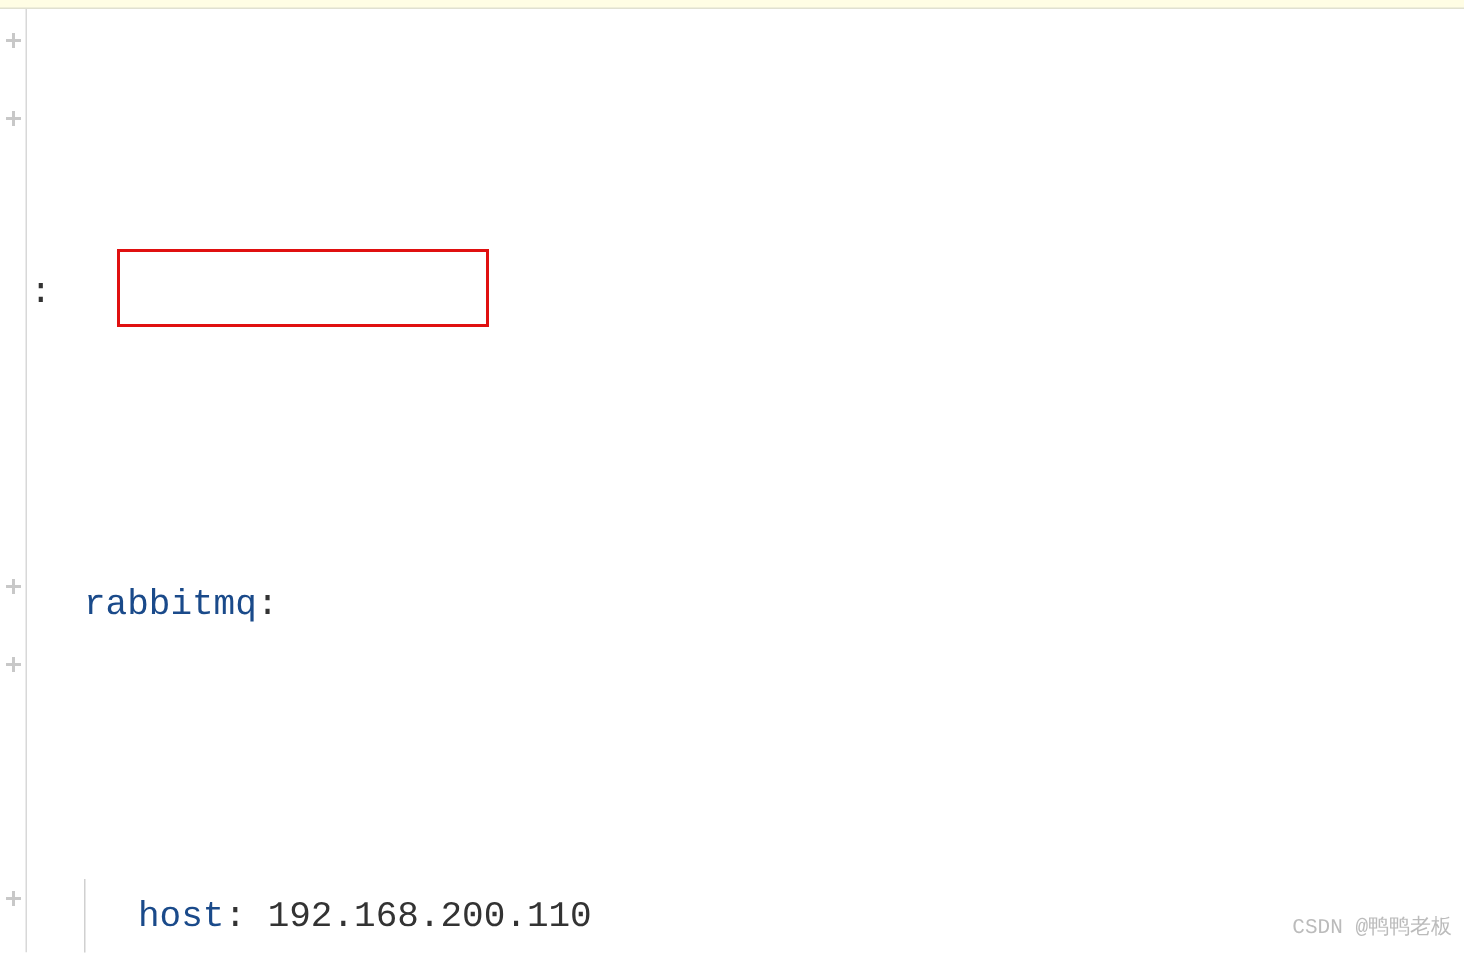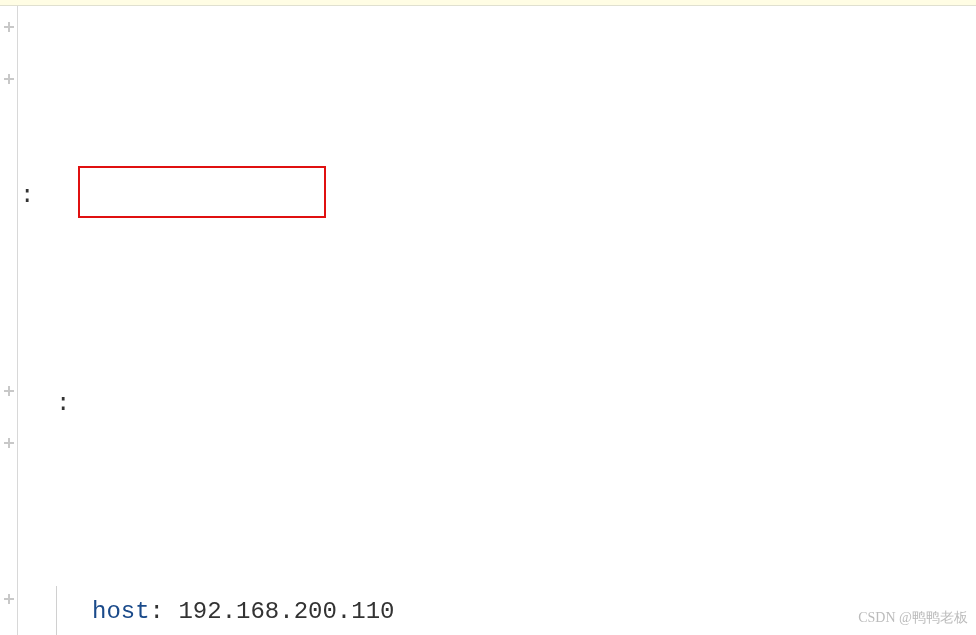--- a/index.html
+++ b/index.html
@@ -80,21 +80,21 @@
     .value { color: #333333; }
     .highlight-box {
       position: absolute;
       border: 2px solid #e01010;
       pointer-events: none;
     }
     .watermark {
       position: absolute;
       right: 8px;
       bottom: 8px;
-      font-family: Liberation Serif, serif;
+      font-family: Liberation Mono, monospace;
       font-size: 14px;
       color: rgba(120,120,120,0.5);
       pointer-events: none;
     }
     .indent { display: inline-block; }
     .i1 { width: 36px; }
     .i2 { width: 72px; }
   </style>
 </head>
 <body>
@@ -108,21 +108,21 @@
   <div class="fold-marker" style="top:588px"></div>
 </div>
 
 <div class="code-area">
 
   <div class="line">
     <span class="colon">:</span>
   </div>
 
   <div class="line">
-    <span class="indent i1"></span><span class="colon">:</span>
+    <span class="indent i1"></span><span class="key">rabbitmq</span><span class="colon">:</span>
   </div>
 
   <div class="line">
     <span class="guide" style="left:36px"></span>
     <span class="indent i2"></span><span class="key">host</span><span class="colon">: </span><span class="value">192.168.200.110</span>
   </div>
 
   
 
   

